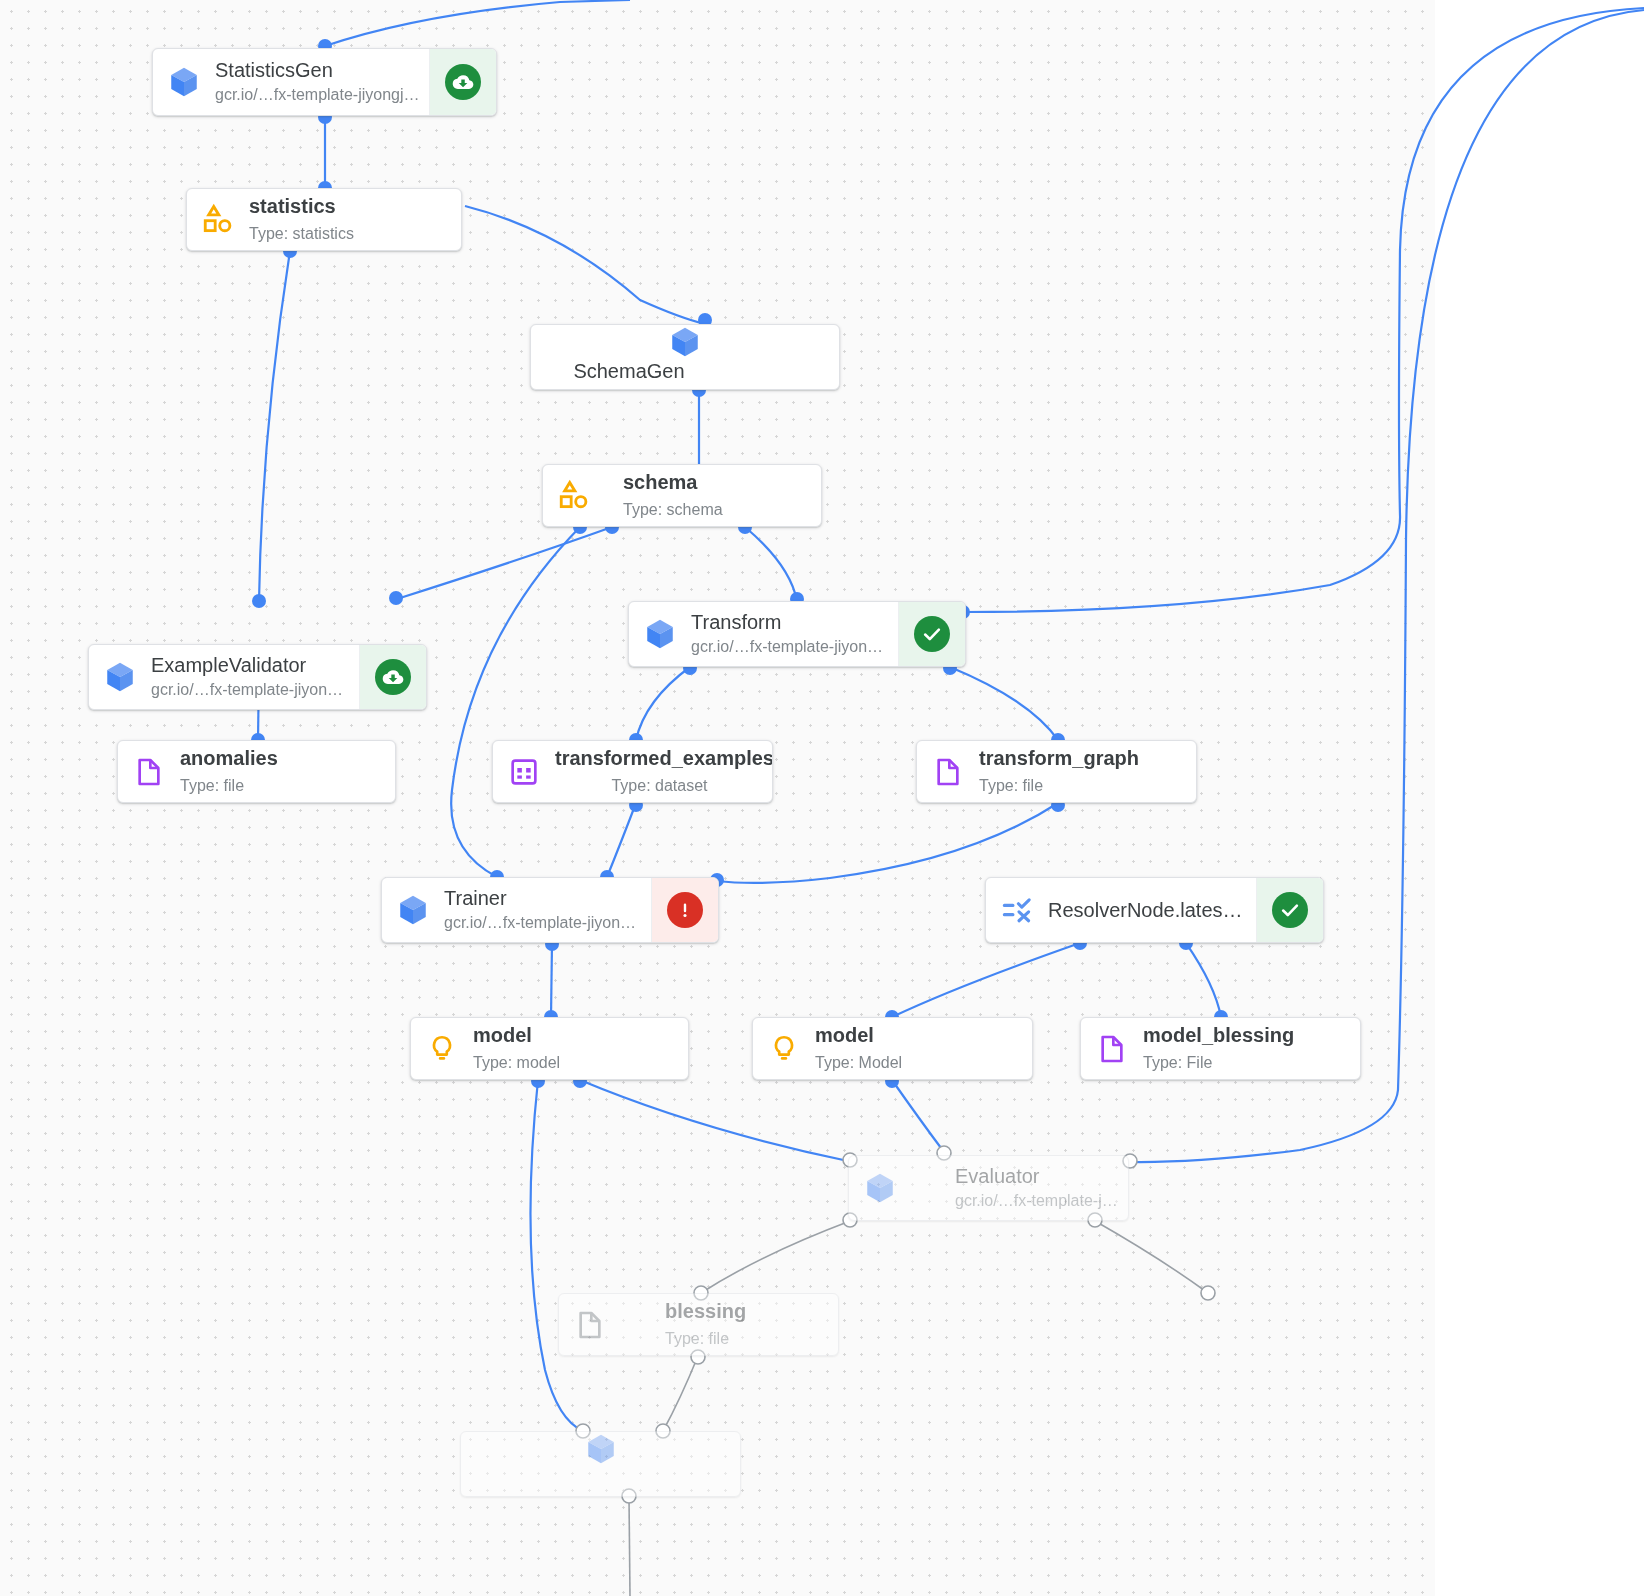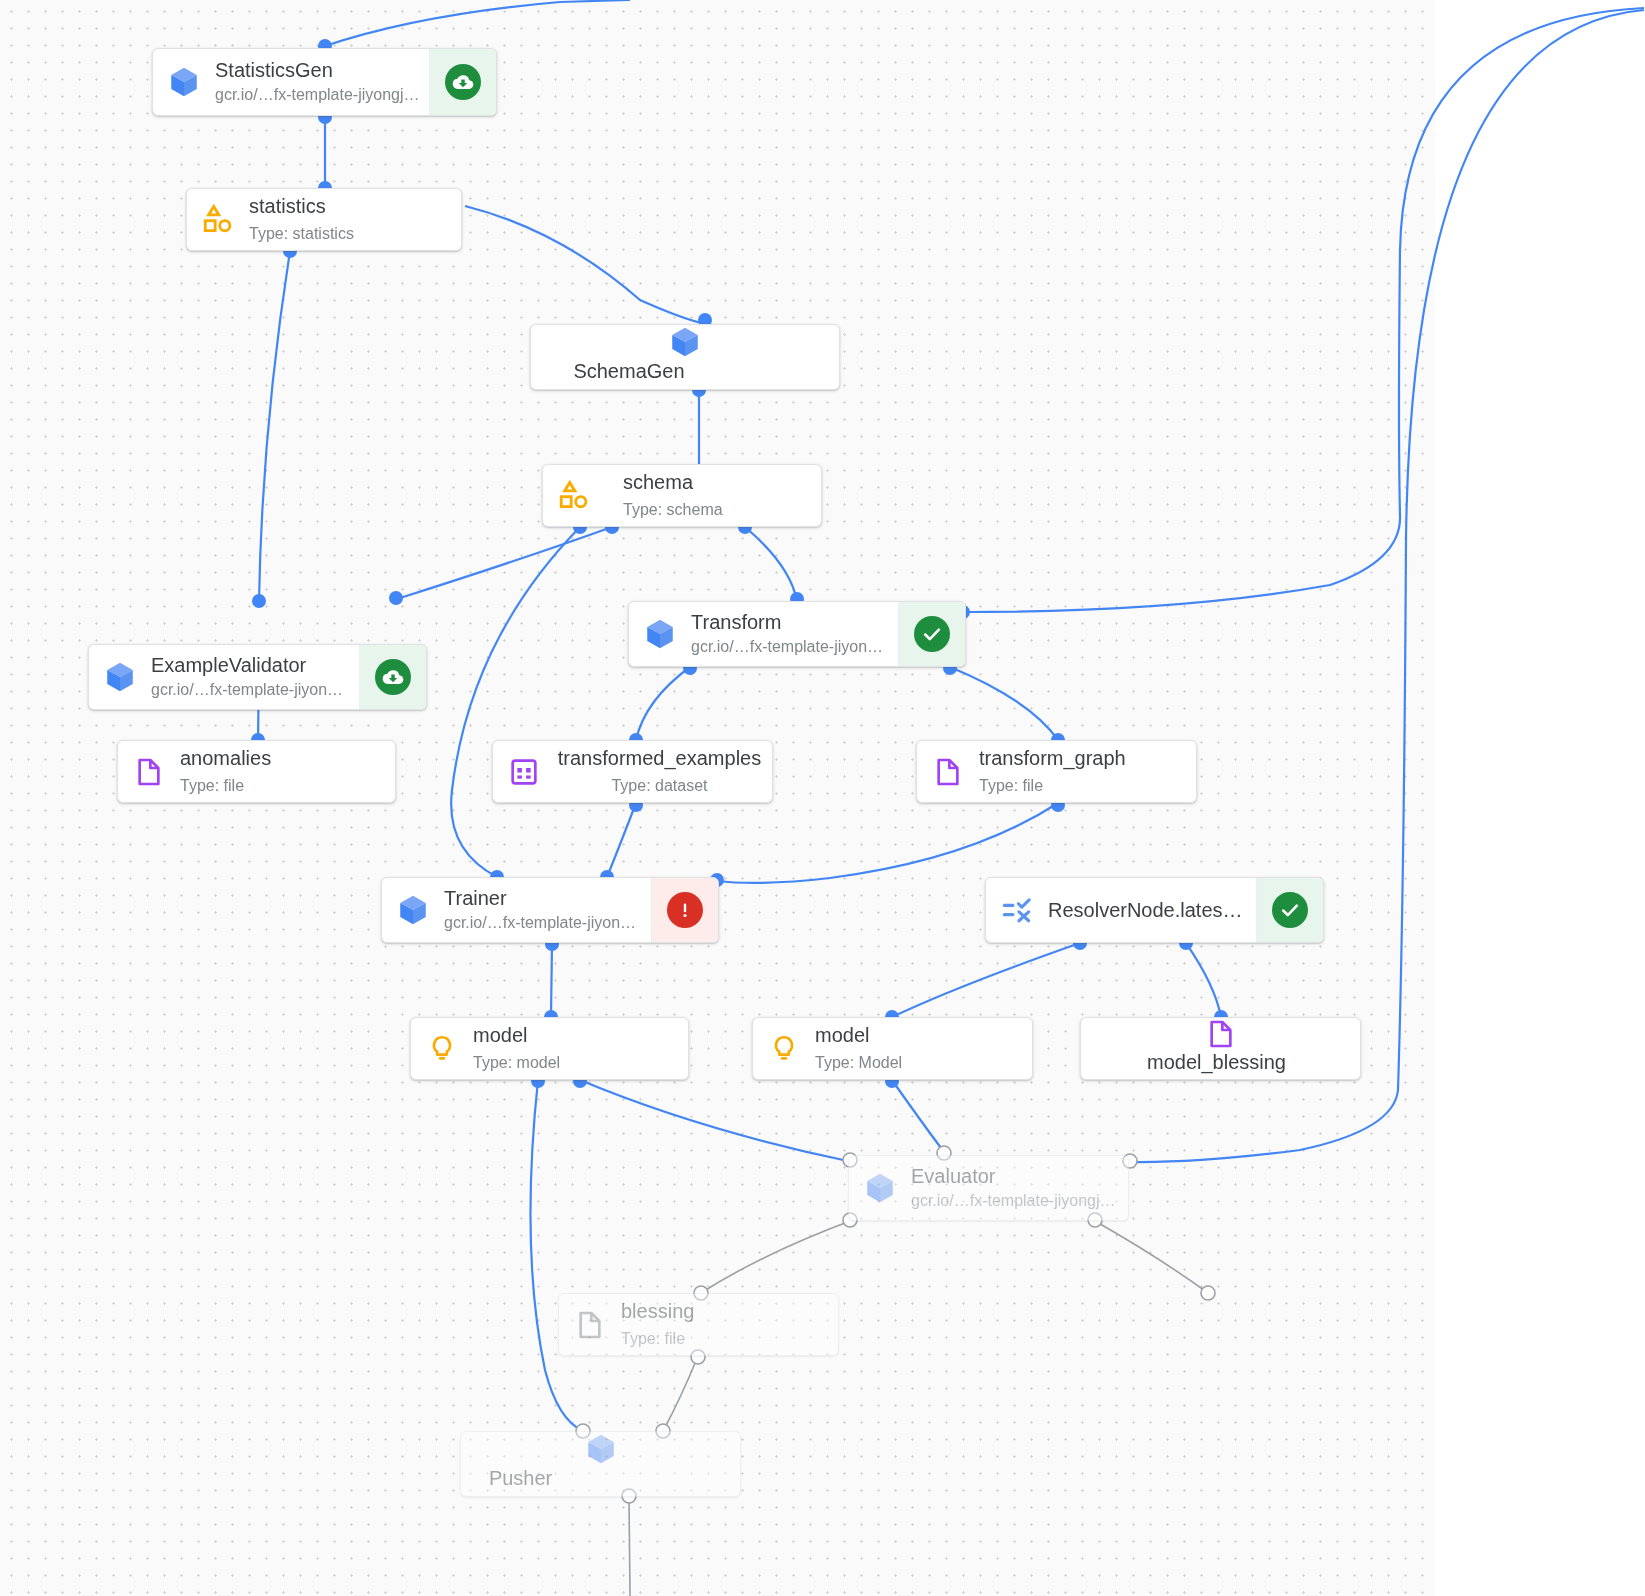--- a/index.html
+++ b/index.html
@@ -46,20 +46,21 @@
     background: #ffffff;
     border: 1px solid #dfe1e5;
     border-radius: 6px;
     box-shadow: 0 1px 3px rgba(60,64,67,0.22), 0 1px 1px rgba(60,64,67,0.10);
     z-index: 3;
     overflow: hidden;
   }
   .node.faded {
     opacity: 0.45;
     box-shadow: 0 1px 2px rgba(60,64,67,0.18);
+    gap: 44px;
   }
   .node .icon-wrap {
     width: 62px;
     min-width: 62px;
     display: flex;
     align-items: center;
     justify-content: center;
   }
   .node .labels {
     display: flex;
@@ -107,21 +108,21 @@
   .status.error { background: #fdecea; }
   .badge {
     width: 36px; height: 36px;
     border-radius: 50%;
     display: flex; align-items: center; justify-content: center;
   }
   .badge.green { background: #1e8e3e; }
   .badge.red   { background: #d93025; }
   .badge svg { display: block; }
 
-  .art-title { font-size: 20px; color: #3c4043; line-height: 1.2; }
+  .art-title { font-size: 20px; color: #3c4043; line-height: 1.2; font-weight: bold; }
   .art-sub   { font-size: 16px; color: #80868b; line-height: 1.3; margin-top: 6px; }
 
   svg.glyph { display:block; }
 </style>
 </head>
 <body>
 
 <div id="canvas">
   <div class="gutter-right"></div>
 
@@ -450,21 +451,21 @@
         <path d="M12 3.2 a6 6 0 0 0 -3.6 10.8 v2.2 h7.2 v-2.2 A6 6 0 0 0 12 3.2 z" fill="none" stroke="#f9ab00" stroke-width="2" stroke-linejoin="round"></path>
         <rect x="9.6" y="18" width="4.8" height="2.1" rx="1" fill="#f9ab00"></rect>
       </svg>
     </div>
     <div class="labels">
       <div class="art-title">model</div>
       <div class="art-sub">Type: Model</div>
     </div>
   </div>
 
-  <div class="node" style="left:1080px; top:1017px; width:281px; height:63px;flex-direction:column;">
+  <div class="node" style="left:1080px; top:1017px; width:281px; height:63px;">
     <div class="icon-wrap">
       <svg class="glyph" width="32" height="32" viewBox="0 0 24 24">
         <path d="M5 3 h8 l6 6 v12 H5 Z" fill="none" stroke="#a142f4" stroke-width="2" stroke-linejoin="round"></path>
         <path d="M13 3 v6 h6" fill="none" stroke="#a142f4" stroke-width="2" stroke-linejoin="round"></path>
       </svg>
     </div>
     <div class="labels">
       <div class="art-title">model_blessing</div>
       <div class="art-sub">Type: File</div>
     </div>

